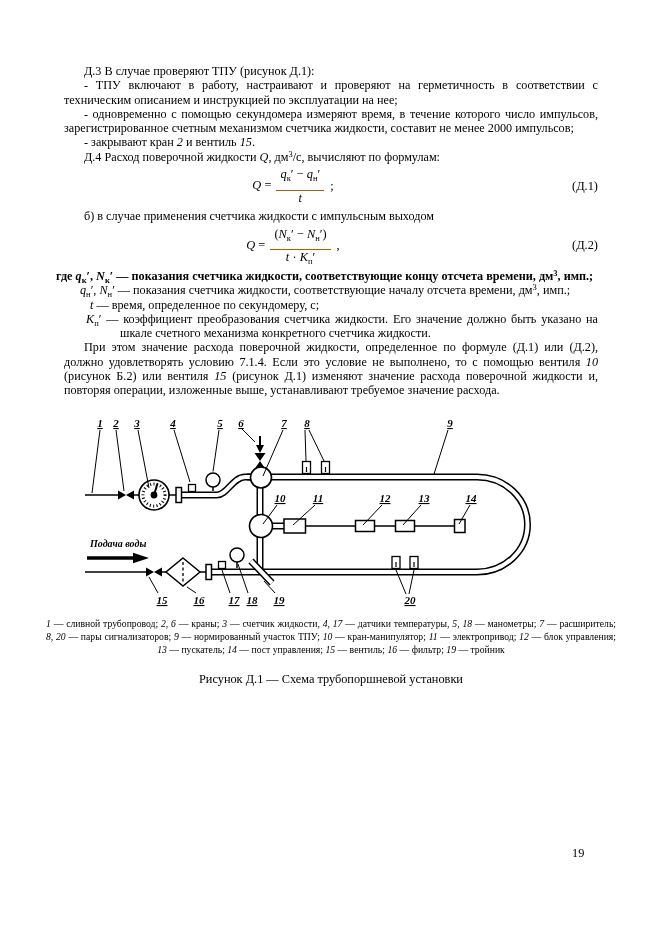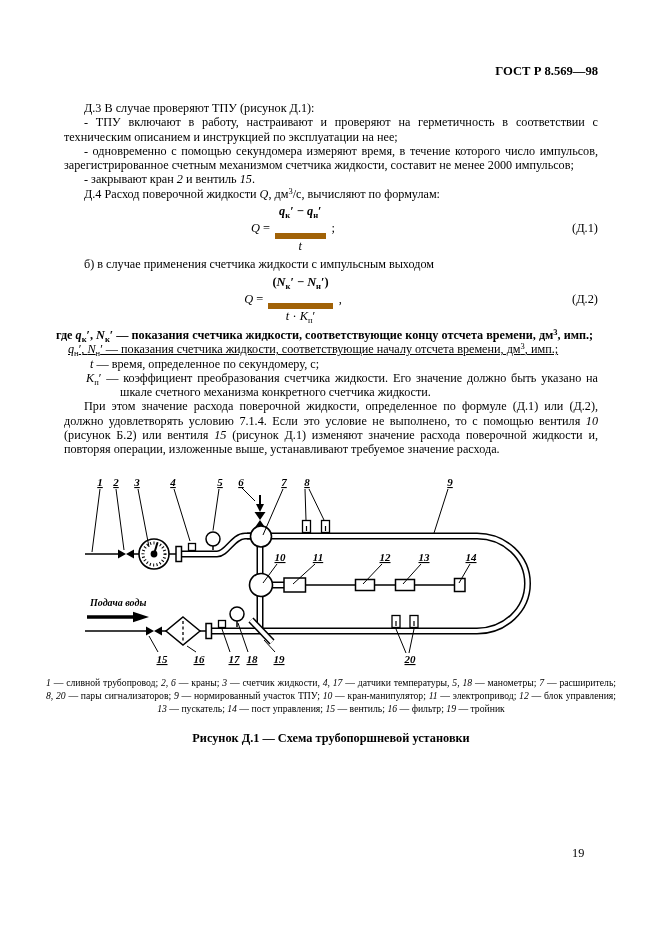--- a/index.html
+++ b/index.html
@@ -3,49 +3,48 @@
 <meta charset="utf-8">
 <style>
   html,body{margin:0;padding:0;background:#888;}
   .page{width:661px;height:936px;background:#fff;position:relative;margin:0 auto;
         font-family:"Liberation Serif",serif;color:#000;overflow:hidden;}
   .content{position:absolute;left:64px;top:64px;width:534px;}
   .gost-header{text-align:right;font-weight:bold;font-size:12.6px;margin:0 0 22px 0;}
   .body-text p{margin:0;font-size:12.2px;line-height:14.3px;text-align:justify;text-indent:20px;}
   .where p{text-indent:0;}
   .where .w1{margin-left:-8px;font-weight:bold;}
-  .where .w2{margin-left:4px;text-decoration:underline;}
+  .where .w2{margin-left:16px;}
   .where .w3{margin-left:26px;}
   .where .w4{margin-left:56px;text-indent:-34px;}
   .formula{position:relative;text-align:center;margin:4px 0;font-size:12.4px;line-height:1.1;}
   .formula .inner{display:inline-block;transform:translateX(-38px);}
   .frac{display:inline-block;vertical-align:middle;text-align:center;margin:0 2px;}
-  .frac .num{display:block;border-bottom:6px solid #a16207;padding:0 4px 14px 4px;font-weight:bold;}
+  .frac .num{display:block;border-bottom:1px solid #a16207;padding:0 4px 8px 4px;}
   .frac .den{display:block;padding:1px 4px 0 4px;}
   .fp{margin-left:4px;}
   .eq-label{position:absolute;right:0;top:50%;transform:translateY(-50%);}
   sub{font-size:8.5px;vertical-align:-3px;line-height:0;}
   sup{font-size:8.5px;vertical-align:4px;line-height:0;}
   .diagram{display:block;margin:10px 0 2px 18px;}
   .dlabel{font-family:"Liberation Serif",serif;font-style:italic;font-weight:bold;
           font-size:11px;text-decoration:underline;fill:#000;}
   .flowtext{font-family:"Liberation Serif",serif;font-style:italic;font-weight:bold;
             font-size:10px;fill:#000;}
   .fig-caption{margin:4px -18px 0 -18px;font-size:9.7px;line-height:13px;
                text-align:justify;text-align-last:center;}
-  .fig-title{margin-top:16px;text-align:center;font-size:12.3px;font-weight:bold;}
+  .fig-title{margin-top:16px;text-align:center;font-size:12.3px;}
   .page-number{position:absolute;left:572px;top:846px;font-size:12.3px;}
 </style>
 </head>
 <body>
 
 <div class="page">
   <div class="content">
 
-    <div class="gost-header">ГОСТ Р 8.569—98</div>
 
     <div class="body-text">
       <p>Д.3  В случае проверяют ТПУ (рисунок Д.1):</p>
       <p>-  ТПУ включают в работу, настраивают и проверяют на герметичность в соответствии с техническим описанием и инструкцией по эксплуатации на нее;</p>
       <p>-  одновременно с помощью секундомера измеряют время, в течение которого число импульсов, зарегистрированное счетным механизмом счетчика жидкости, составит не менее 2000 импульсов;</p>
       <p>-  закрывают кран <i>2</i> и вентиль <i>15</i>.</p>
       <p>Д.4  Расход поверочной жидкости <i>Q</i>, дм<sup>3</sup>/с, вычисляют по формулам:</p>
 
       <div class="formula">
         <span class="inner"><i>Q</i> = <span class="frac"><span class="num"><i>q</i><sub>к</sub>′ − <i>q</i><sub>н</sub>′</span><span class="den"><i>t</i></span></span><span class="fp">;</span></span>

